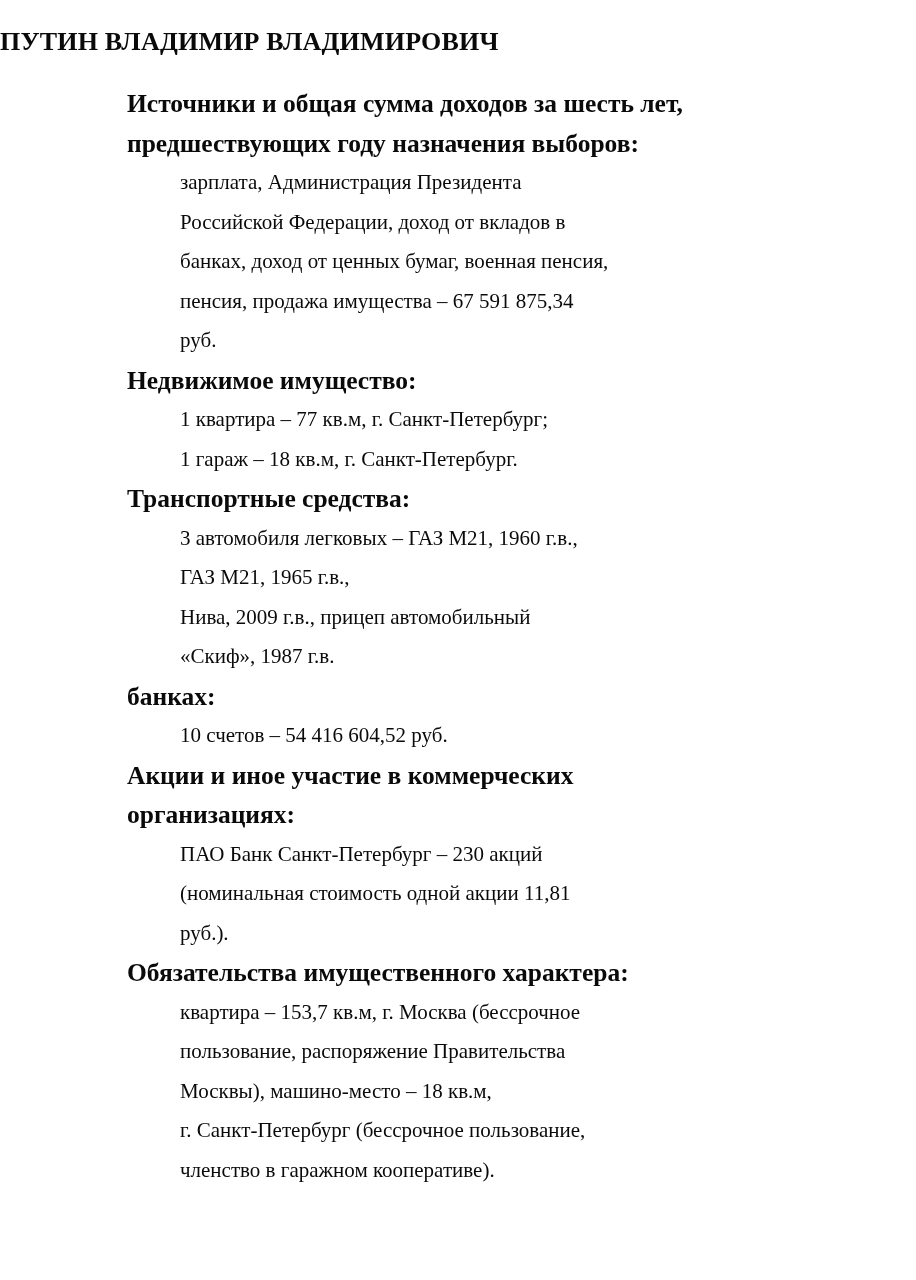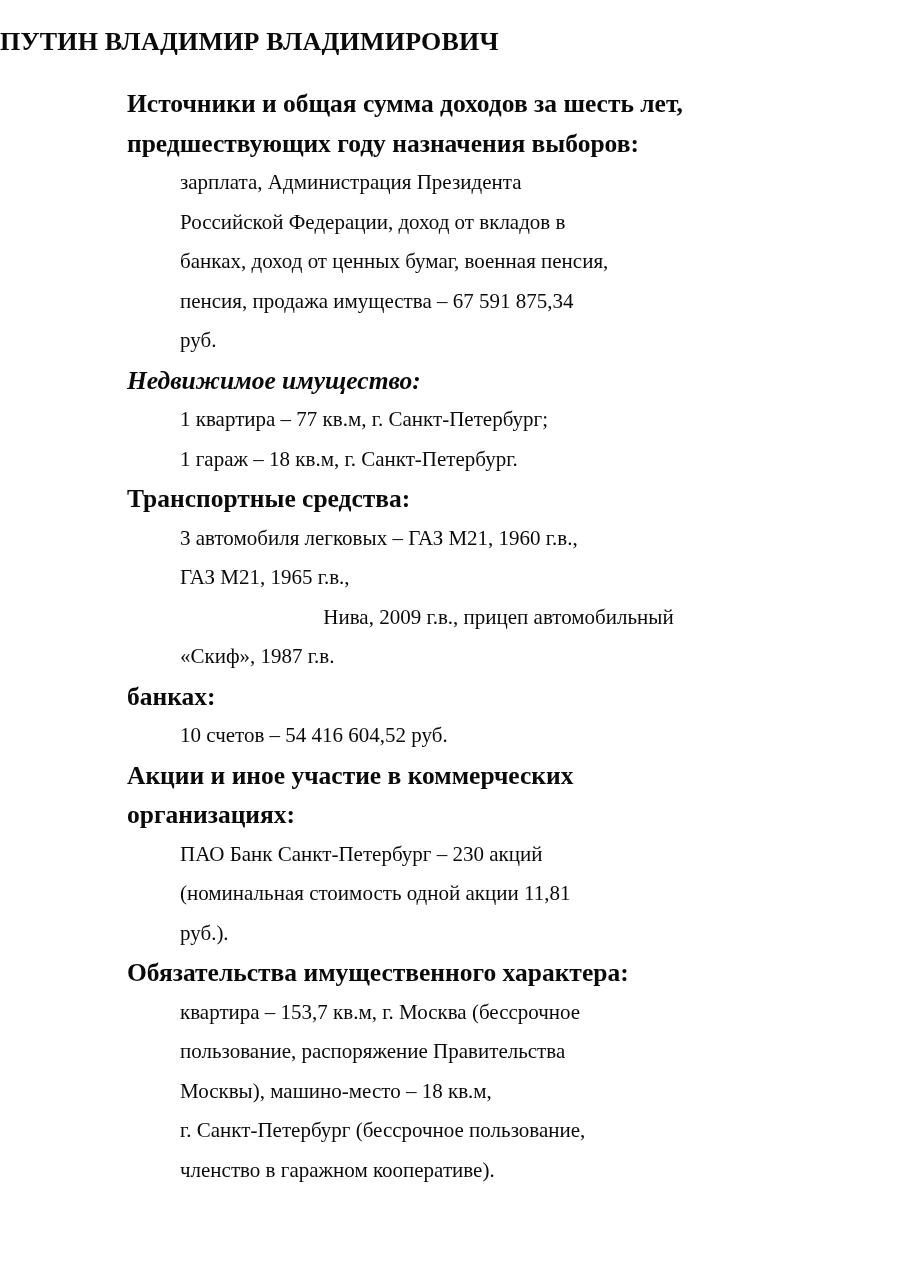--- a/index.html
+++ b/index.html
@@ -76,36 +76,36 @@
         <span class="line" style="display: block;">зарплата, Администрация Президента</span>
         <span class="line" style="display: block;">Российской Федерации, доход от вкладов в</span>
         <span class="line" style="display: block;">банках, доход от ценных бумаг, военная пенсия,</span>
         <span class="line" style="display: block;">пенсия, продажа имущества – 67 591 875,34</span>
         <span class="line" style="display: block;">руб.</span>
       </div>
     </div>
 
     <div class="section">
       <div class="section-heading">
-        <span class="line" style="display: block; font-style: italic;">Недвижимое имущество:</span>
+        <span class="line" style="display: block;">Недвижимое имущество:</span>
       </div>
       <div class="section-body">
         <span class="line" style="display: block;">1 квартира – 77 кв.м, г. Санкт-Петербург;</span>
         <span class="line" style="display: block;">1 гараж – 18 кв.м, г. Санкт-Петербург.</span>
       </div>
     </div>
 
     <div class="section">
       <div class="section-heading">
         <span class="line" style="display: block;">Транспортные средства:</span>
       </div>
       <div class="section-body">
         <span class="line" style="display: block;">3 автомобиля легковых – ГАЗ М21, 1960 г.в.,</span>
         <span class="line" style="display: block;">ГАЗ М21, 1965 г.в.,</span>
-        <span class="line" style="display: block; text-align: center;">Нива, 2009 г.в., прицеп автомобильный</span>
+        <span class="line" style="display: block;">Нива, 2009 г.в., прицеп автомобильный</span>
         <span class="line" style="display: block;">«Скиф», 1987 г.в.</span>
       </div>
     </div>
 
     <div class="section">
       <div class="section-heading">
         <span class="line" style="display: block;">банках:</span>
       </div>
       <div class="section-body">
         <span class="line" style="display: block;">10 счетов – 54 416 604,52 руб.</span>

